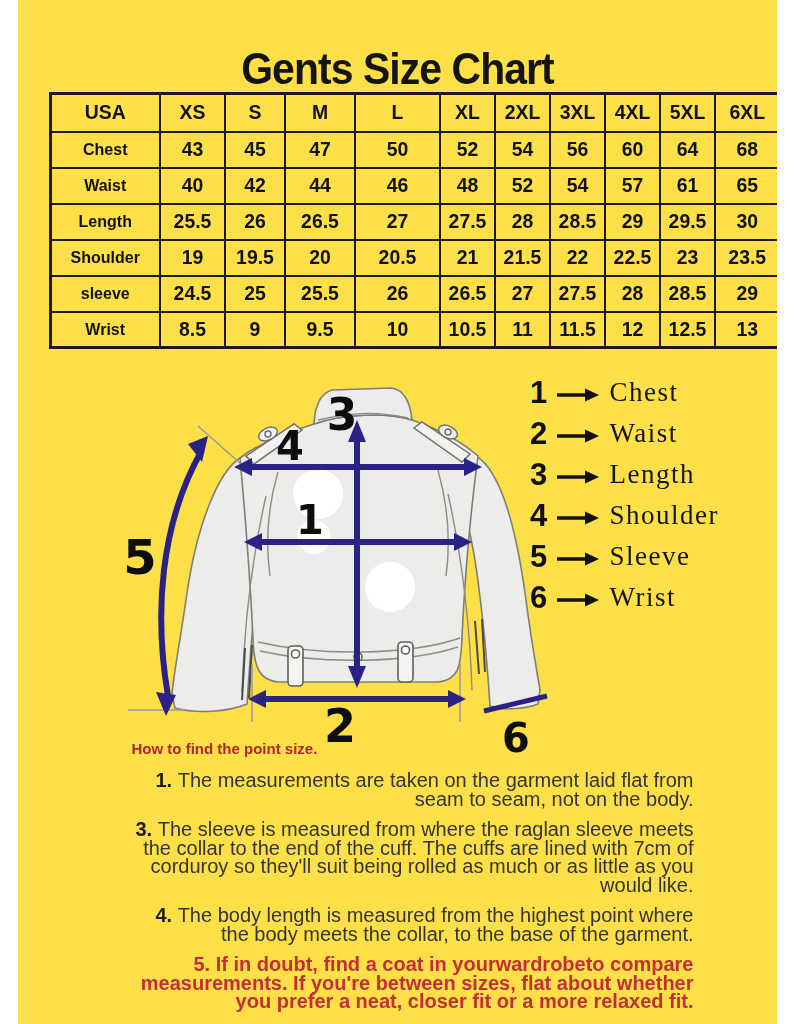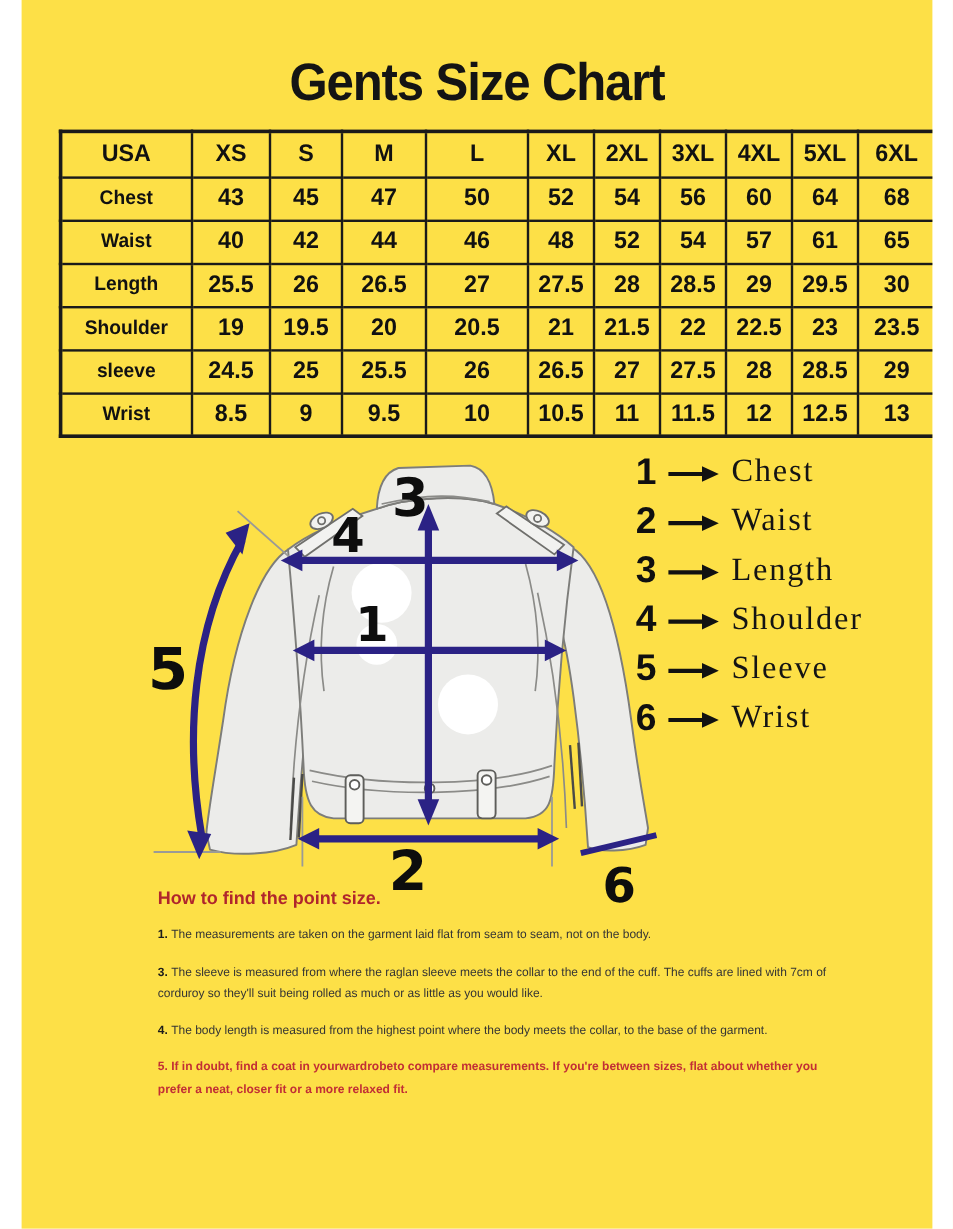--- a/index.html
+++ b/index.html
@@ -11,21 +11,21 @@
     font-family:"Liberation Sans","DejaVu Sans",sans-serif; color:#222;padding-left:20px;
   }
   
   .title{
     position:absolute; top:44px; left:0; width:100%;
     text-align:center; font-size:44px; font-weight:700; color:#141414;
     letter-spacing:-1px; transform:scaleX(.93);
   }
   
   .size-table{
-    position:absolute; left:31px; top:108px; width:730px;
+    position:absolute; left:31px; top:92px; width:730px;
     border-collapse:collapse; table-layout:fixed;
     border:3px solid var(--tborder);
   }
   .size-table th,.size-table td{
     border:2px solid var(--tborder); text-align:center; vertical-align:middle;
     height:36px; font-weight:700; font-size:20px; color:#111; padding:0;
     transform:scaleX(.97);
   }
   .size-table thead th{height:38px;}
   .size-table td.rowlabel{font-size:16.5px;}
@@ -38,21 +38,21 @@
   
   .legend{position:absolute; left:506px; top:372px; width:280px;}
   .legend-item{display:flex; align-items:center; height:41px;}
   .lnum{font-weight:700; font-size:31px; color:#101010; width:30px; text-align:center;}
   .larrow{margin:4px 4px 0 2px; flex:none;}
   .llabel{font-family:"Liberation Serif","DejaVu Serif",serif; font-size:27px;
           color:#141414; letter-spacing:1.5px; padding-left:6px;}
   
   .instructions{position:absolute; left:114px; top:740px; width:562px;}
   .instr-heading{font-size:15px; font-weight:700; color:var(--red1); margin-bottom:14px;}
-  .instr{font-size:10px; line-height:18.5px; color:#343434; margin-bottom:12px;}
+  .instr{font-size:20px; line-height:18.5px; color:#343434; margin-bottom:12px;text-align:right;}
   .instr b{color:#1c1c1c;}
   .instr.red{color:var(--red2); font-weight:600;}
   .instr.red b{color:var(--red2);}
 </style>
 </head>
 <body>
 
 <div class="page">
 
   <div class="title">Gents Size Chart</div>

